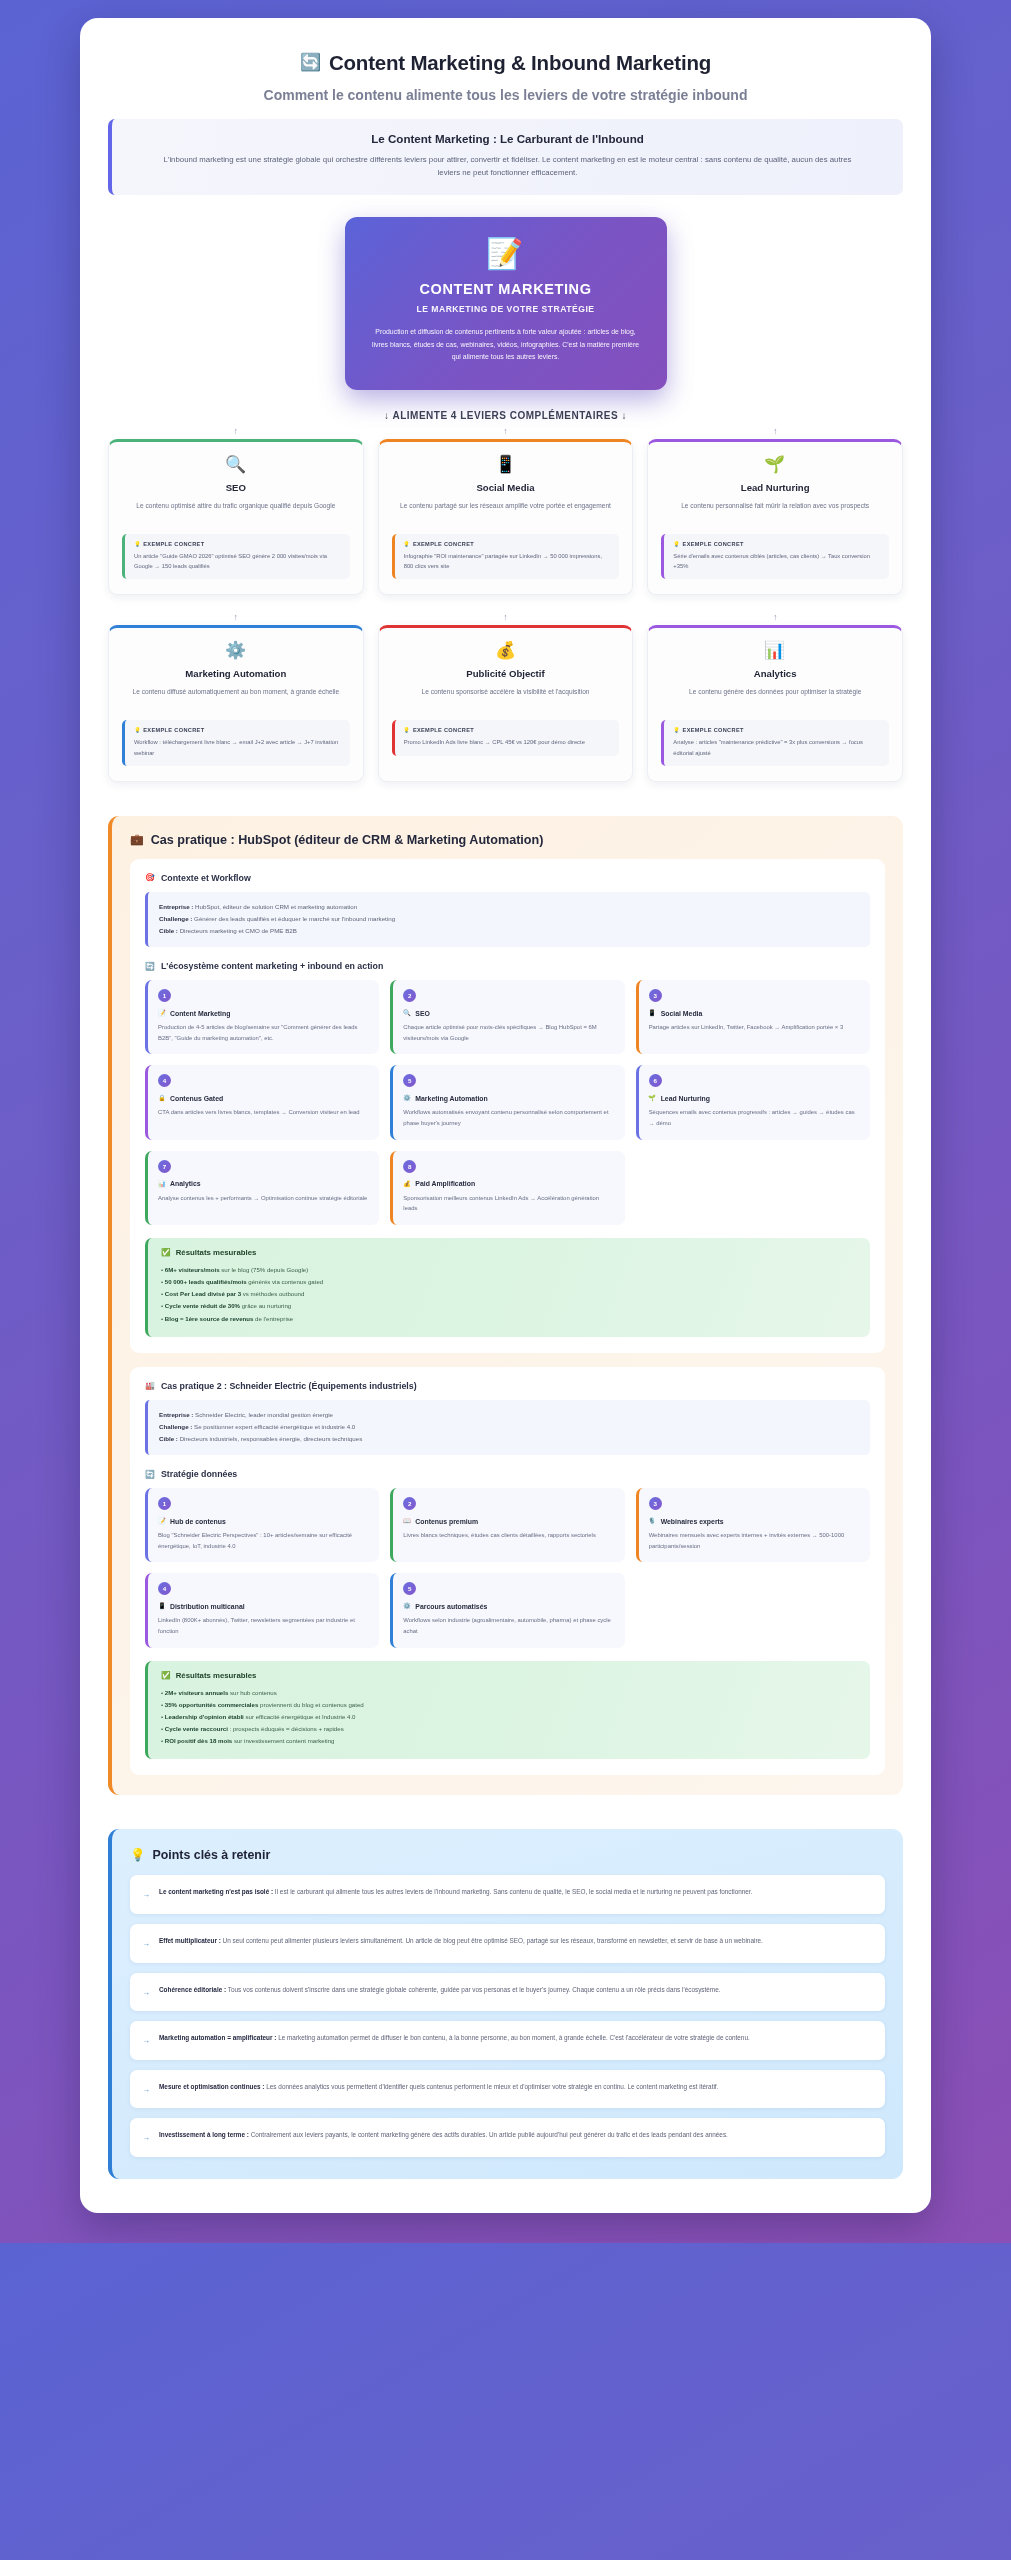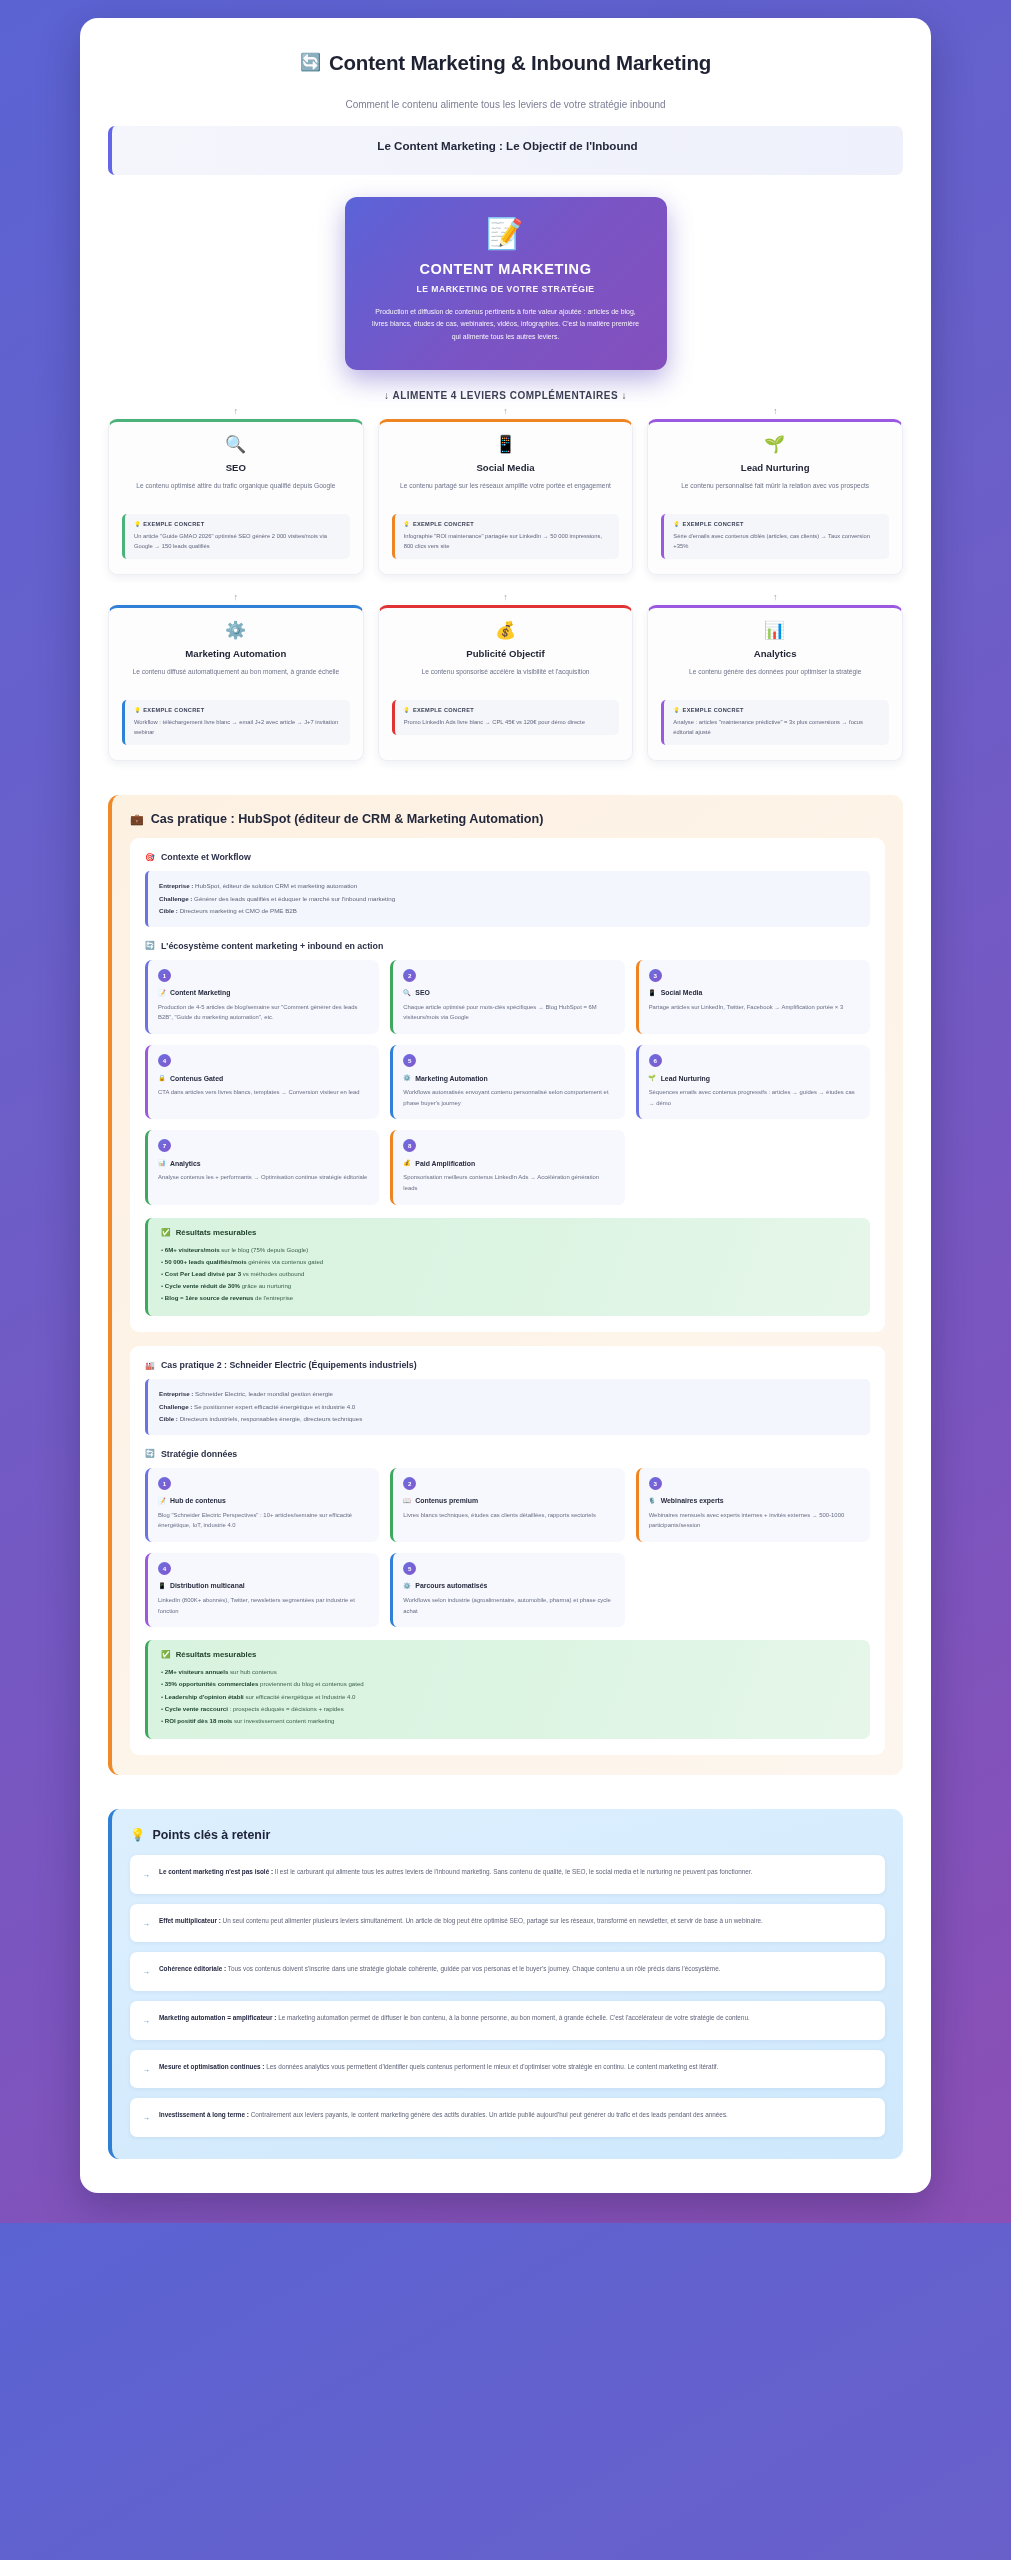--- a/index.html
+++ b/index.html
@@ -19,21 +19,21 @@
   }
 
   
   .hdr { text-align: center; padding: 6px 0 16px 0; }
   .hdr h1 {
     font-size: 20.5px; font-weight: 700; color: #1f2233;
     letter-spacing: -0.2px; line-height: 1.25;
     display: flex; align-items: center; justify-content: center; gap: 8px;
   }
   .hdr .emoji { font-size: 17px; }
-  .hdr .sub { font-size: 10px; color: #7a7f95; margin-top: 23px; }
+  .hdr .sub { font-size: 14px; color: #7a7f95; margin-top: 11px; font-weight: bold; }
 
   
   .intro {
     background: linear-gradient(100deg,#f5f6fc 0%, #eef0fb 100%);
     border-left: 4px solid #6366e8;
     border-radius: 7px;
     padding: 13px 22px 15px 22px;
     text-align: center;
     margin-bottom: 22px;
   }
@@ -177,21 +177,22 @@
 
   <div class="hdr">
     <h1>
       <span class="emoji">🔄</span>
       <span>Content Marketing &amp; Inbound Marketing</span>
     </h1>
     <div class="sub">Comment le contenu alimente tous les leviers de votre stratégie inbound</div>
   </div>
 
   <div class="intro">
-    <h2>Le Content Marketing : Le Objectif de l'Inbound</h2>
+    <h2>Le Content Marketing : Le Carburant de l'Inbound</h2>
+    <p>L'inbound marketing est une stratégie globale qui orchestre différents leviers pour attirer, convertir et fidéliser. Le content marketing en est le moteur central : sans contenu de qualité, aucun des autres leviers ne peut fonctionner efficacement.</p>
   </div>
 
   <div class="hero-wrap">
     <div class="hero">
       <div class="ic">📝</div>
       <h3>CONTENT MARKETING</h3>
       <div class="tag">LE MARKETING DE VOTRE STRATÉGIE</div>
       <p>Production et diffusion de contenus pertinents à forte valeur ajoutée : articles de blog, livres blancs, études de cas, webinaires, vidéos, infographies. C'est la matière première qui alimente tous les autres leviers.</p>
     </div>
   </div>

